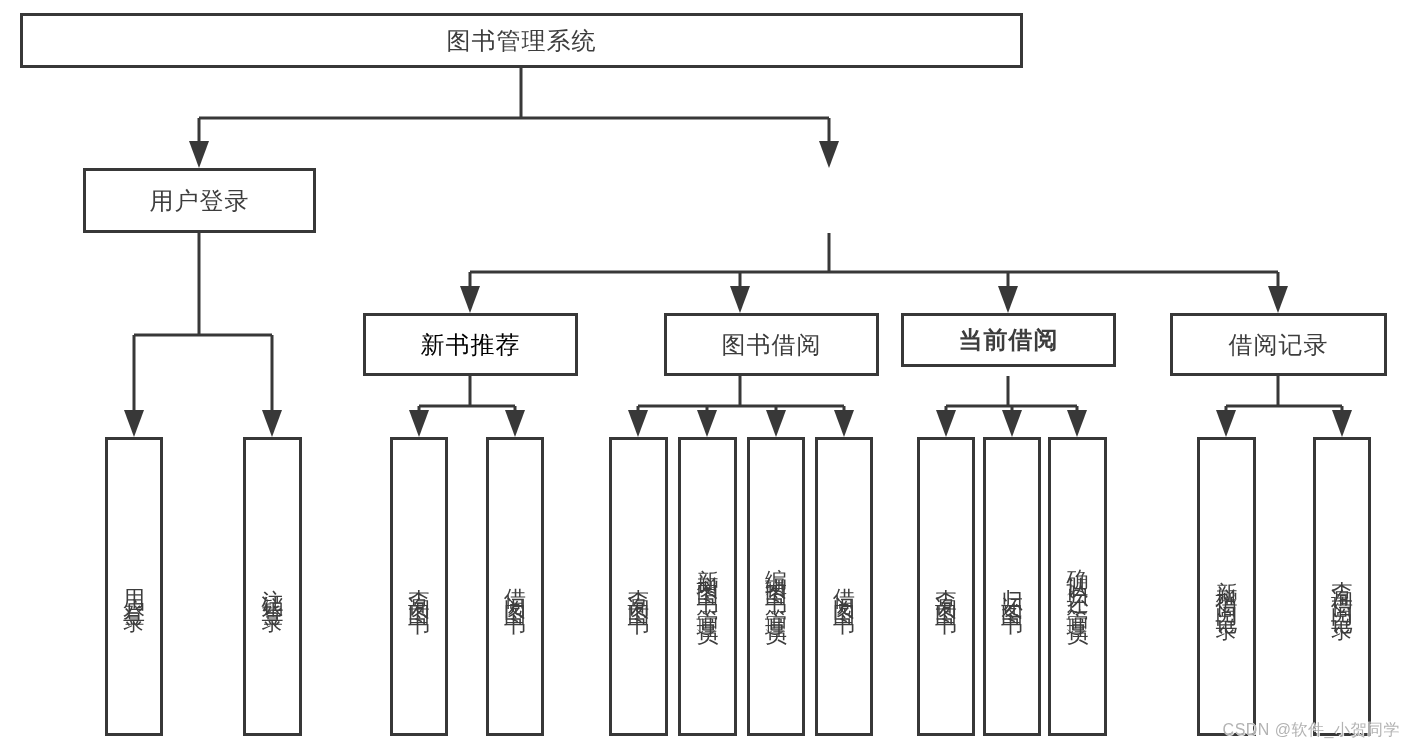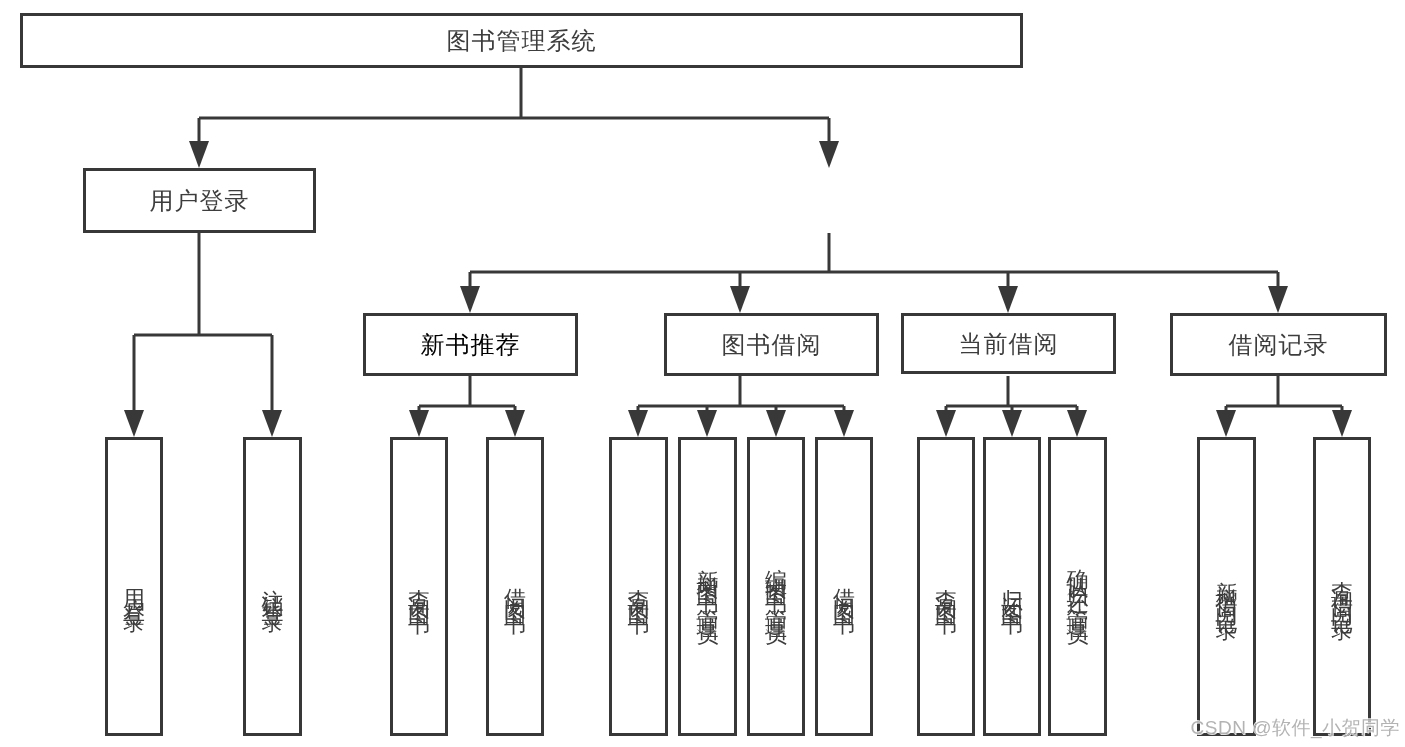--- a/index.html
+++ b/index.html
@@ -21,38 +21,38 @@
     writing-mode:vertical-rl;text-orientation:mixed;
     font-size:22px;letter-spacing:8px;line-height:1;
     top:437px;height:299px;
   }
   
   .n-root   {left:20px;  top:13px;  width:1003px;height:55px;}
   .n-login  {left:83px;  top:168px; width:233px; height:65px;}
   .n-mgmt   {left:712px; top:168px; width:235px; height:65px;}
   .n-newbook{left:363px; top:313px; width:215px; height:63px;}
   .n-borrow {left:632px; top:313px; width:215px; height:63px;margin-left:32px;}
-  .n-current{left:901px; top:313px; width:215px; height:61px;}
+  .n-current{left:901px; top:313px; width:215px; height:54px;font-weight:bold;}
   .n-records{left:1170px;top:313px; width:217px; height:63px;}
   .l1a{left:105px; width:58px;}
   .l1b{left:243px; width:59px;}
   .l2a{left:390px; width:58px;}
   .l2b{left:486px; width:58px;}
   .l3a{left:609px; width:59px;}
   .l3b{left:678px; width:59px;}
   .l3c{left:747px; width:58px;}
   .l3d{left:815px; width:58px;}
   .l4a{left:917px; width:58px;}
   .l4b{left:983px; width:58px;}
   .l4c{left:1048px;width:59px;}
   .l5a{left:1197px;width:59px;}
   .l5b{left:1313px;width:58px;}
   #watermark{
     position:absolute;right:5px;bottom:6px;
-    font-size:19px;letter-spacing:.5px;color:#b3b3b3;
+    font-size:16px;letter-spacing:.5px;color:#b3b3b3;
     text-shadow:1px 1px 0 rgba(255,255,255,.85), -1px -1px 0 rgba(255,255,255,.85);
     z-index:5;white-space:nowrap;
   }
 </style>
 </head>
 <body style="background: rgb(255, 255, 255);">
 
 <div id="stage">
 
   <svg id="connectors" viewBox="0 0 1405 747" xmlns="http://www.w3.org/2000/svg">

